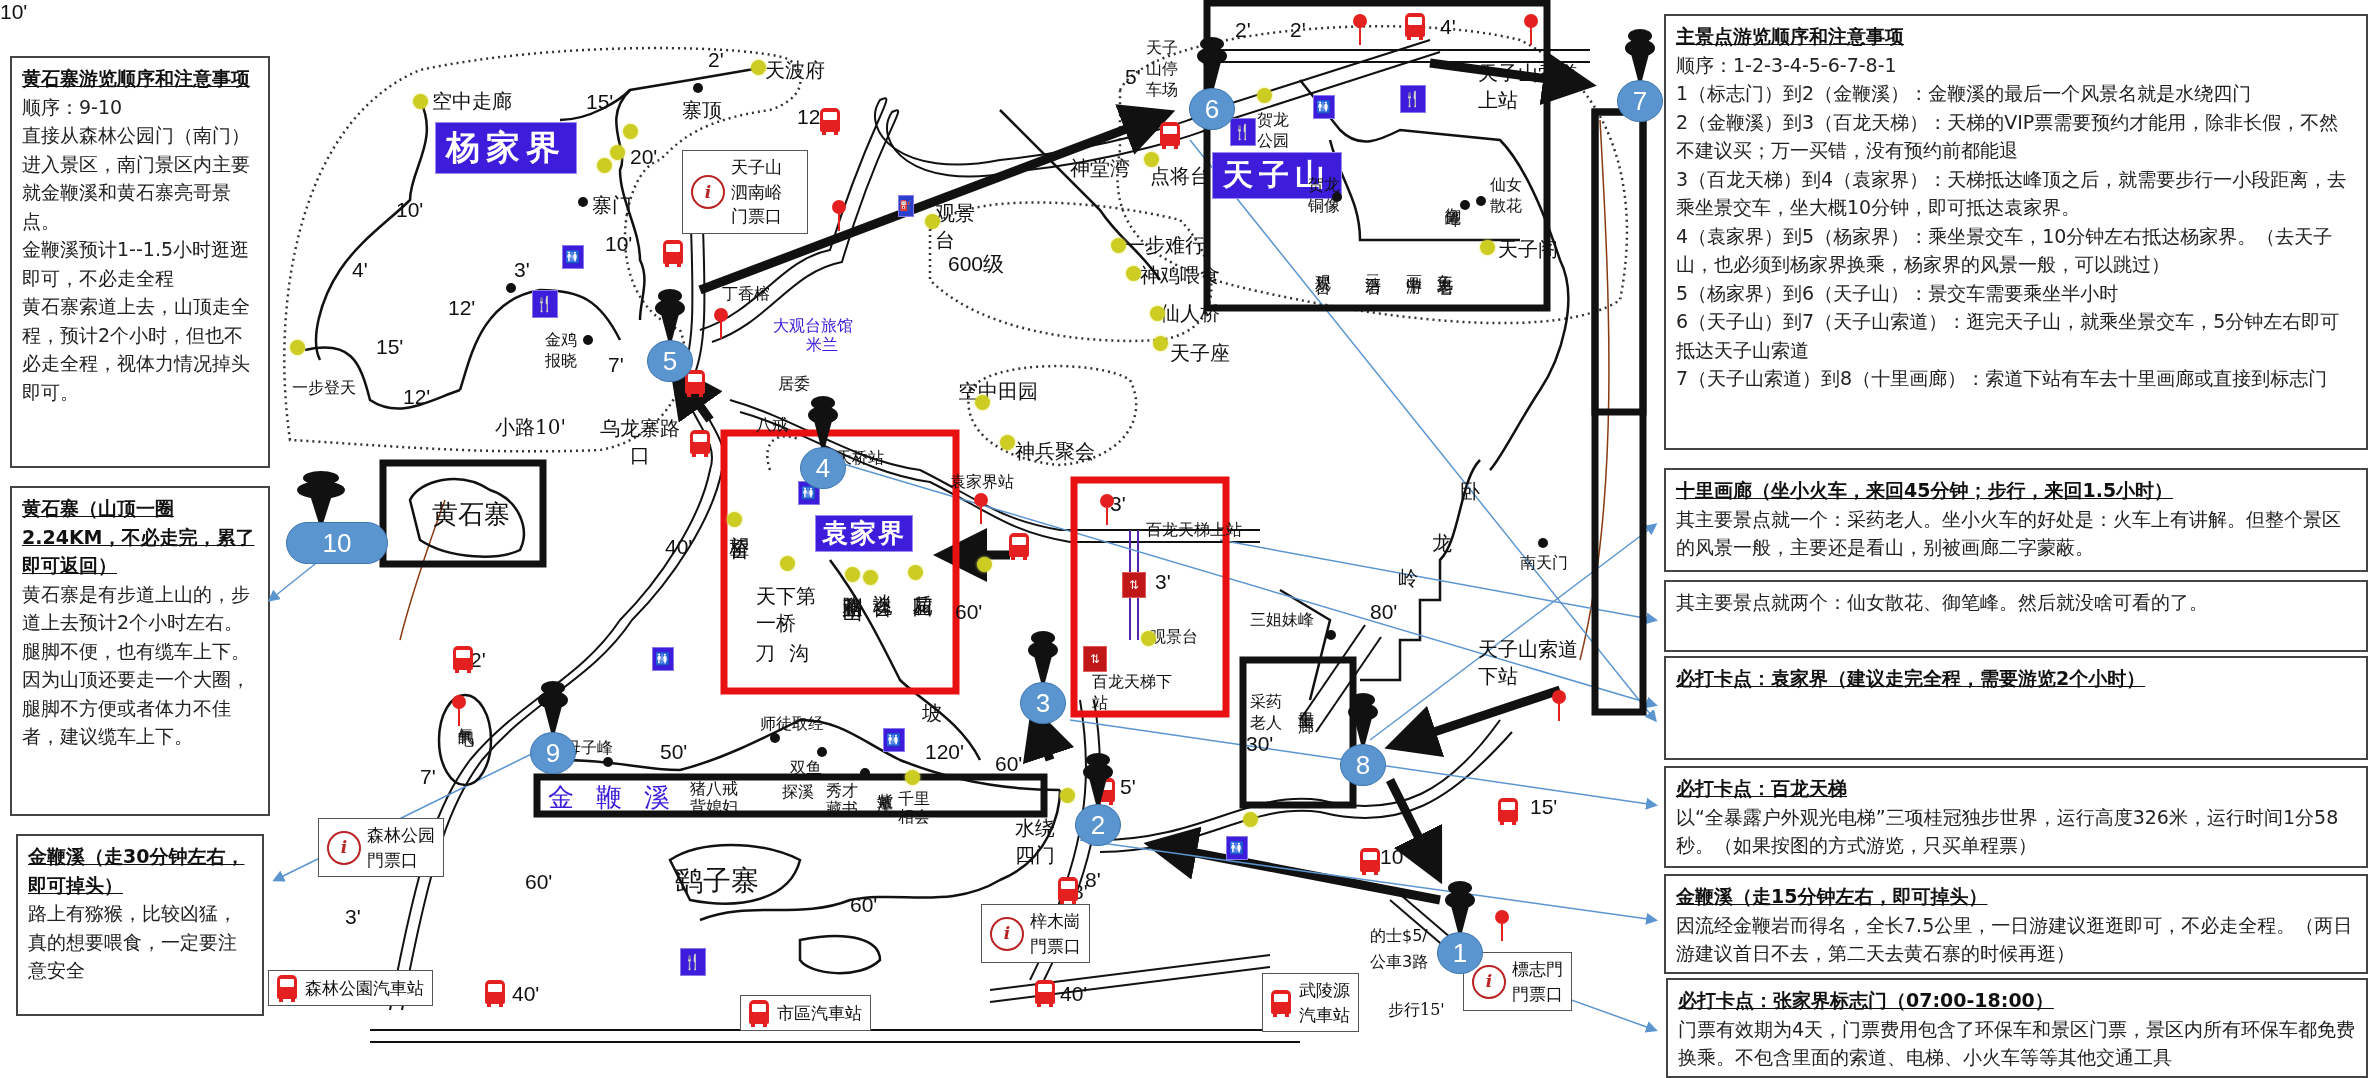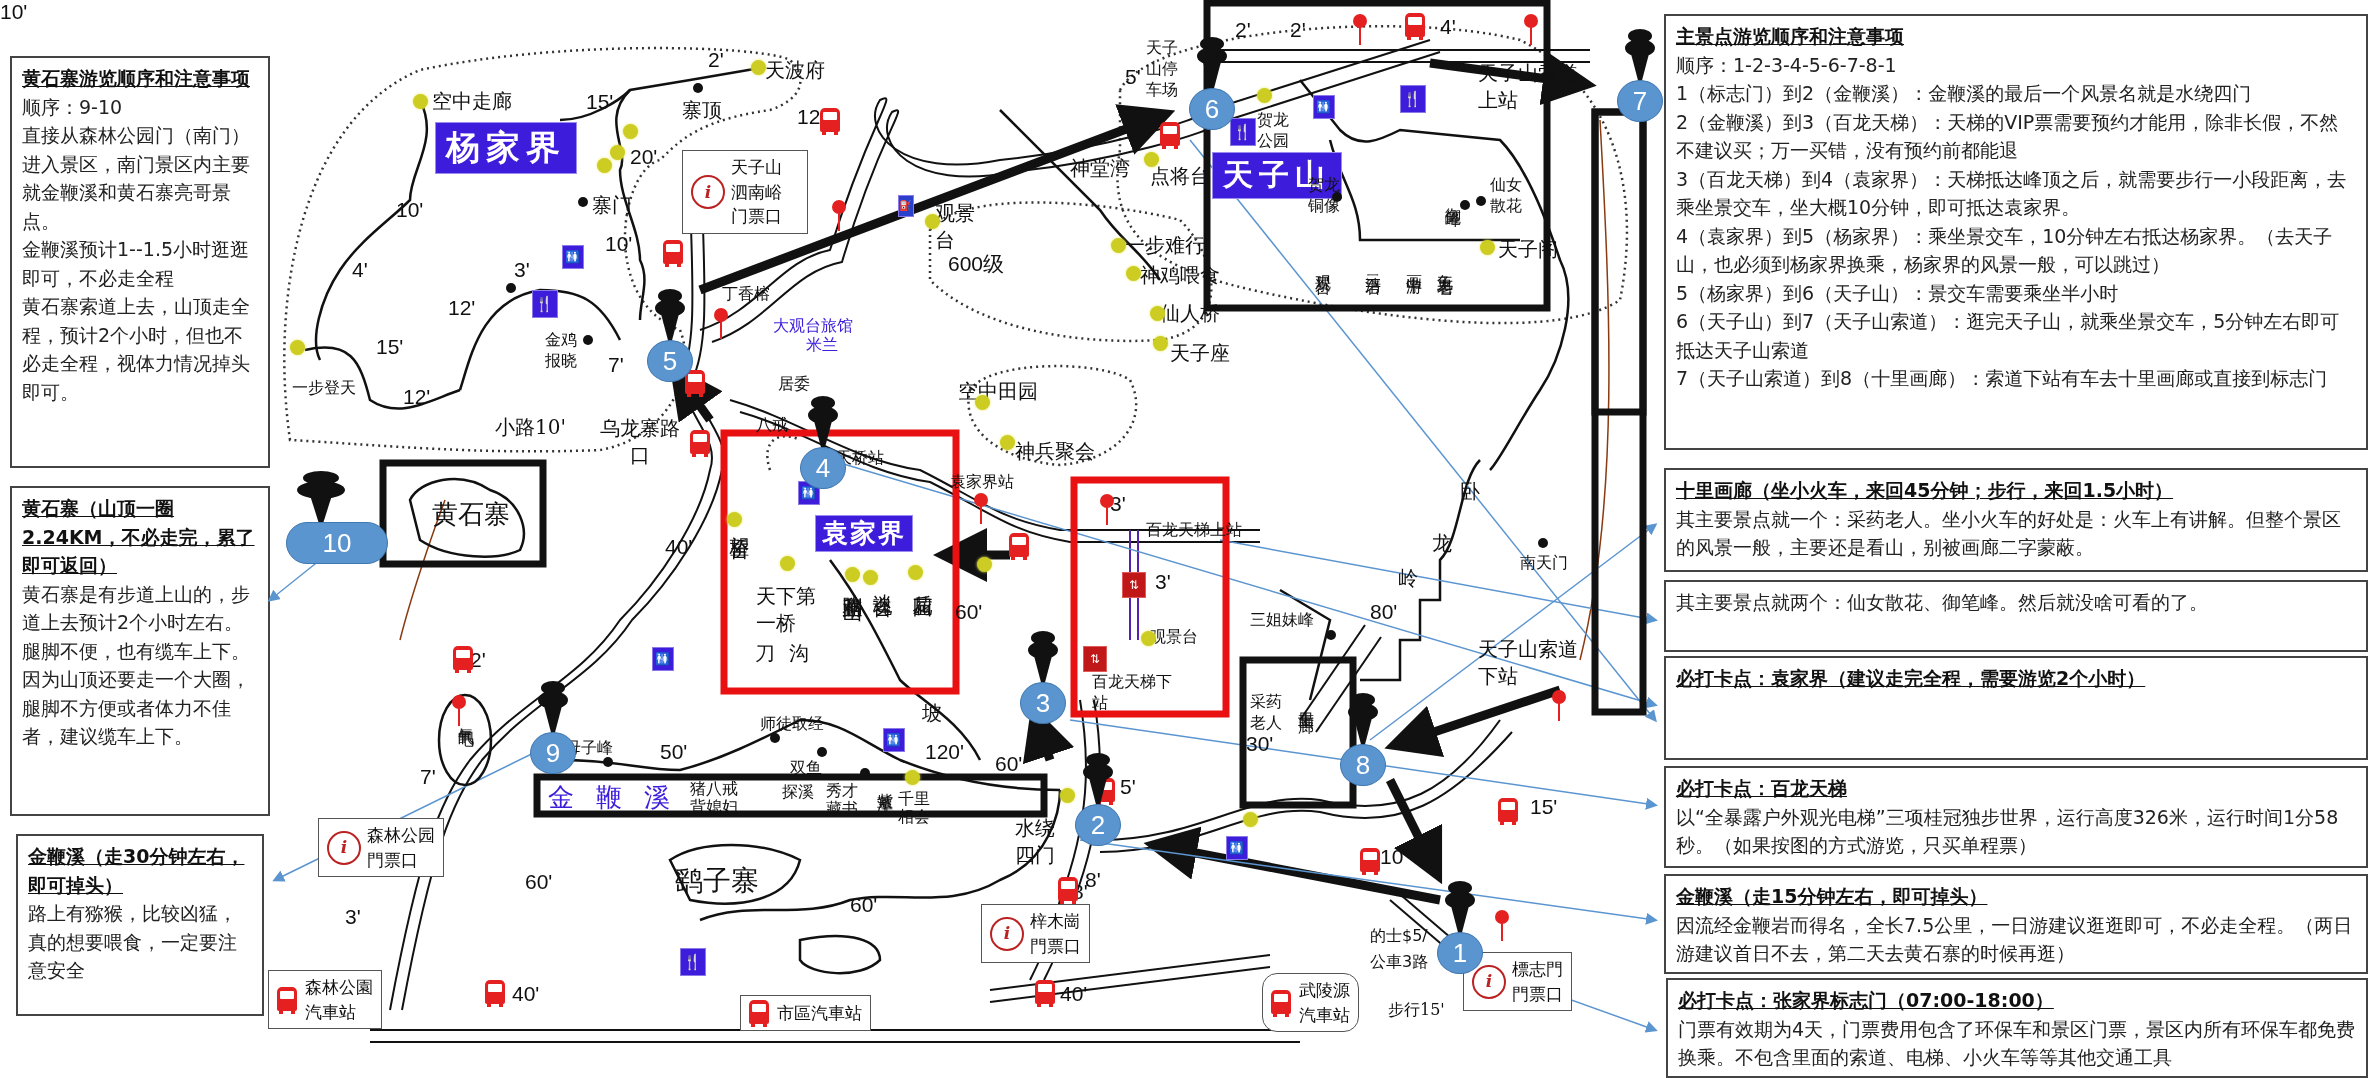--- a/index.html
+++ b/index.html
@@ -223,32 +223,32 @@
   <span style="display:flex;flex-direction:column;">
     <span>標志門</span>
     <span>門票口</span>
   </span>
 </div>
 
 <div class="gatebox" style="left:268px;top:970px;">
   <span style="position:relative;width:22px;height:26px;display:inline-block;">
       <span class="bus" style="left:0;top:0;"></span>
     </span>
-  <span style="display:flex;flex-direction:column;">
+  <span style="display:flex;flex-direction:row;">
     <span>森林公園</span>
     <span>汽車站</span>
   </span>
 </div>
 <div class="gatebox" style="left:740px;top:995px;">
   <span style="position:relative;width:22px;height:26px;display:inline-block;">
       <span class="bus" style="left:0;top:0;"></span>
     </span>
   <span>市區汽車站</span>
 </div>
-<div class="gatebox" style="left:1262px;top:973px;border-radius:15px;">
+<div class="gatebox" style="left:1262px;top:973px;">
   <span style="position:relative;width:22px;height:26px;display:inline-block;">
       <span class="bus" style="left:0;top:0;"></span>
     </span>
   <span style="display:flex;flex-direction:column;">
     <span>武陵源</span>
     <span>汽車站</span>
   </span>
 </div>
 
 <div class="lbl" style="left:432px;top:88px;">空中走廊</div>

